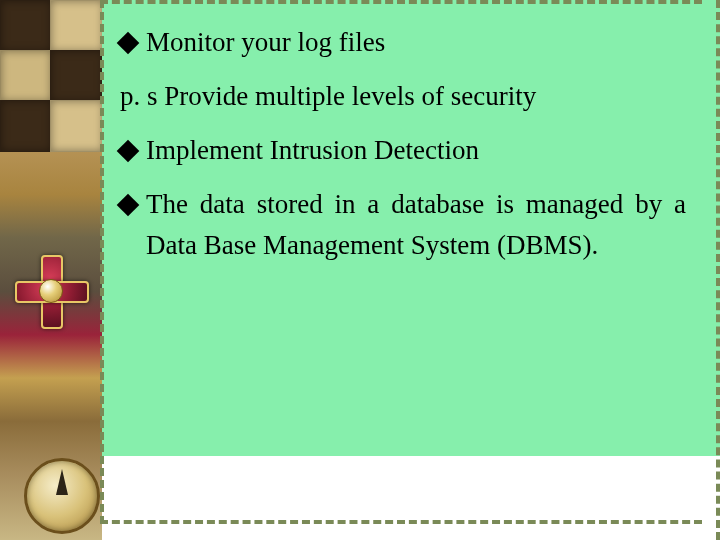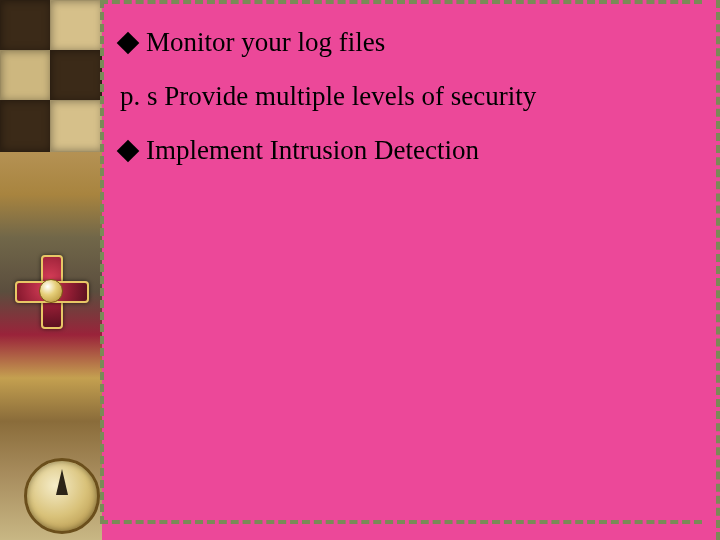--- a/index.html
+++ b/index.html
@@ -6,22 +6,22 @@
     margin: 0;
     padding: 0;
     width: 720px;
     height: 540px;
     overflow: hidden;
     font-family: "Times New Roman", Times, serif;
   }
   .slide {
     position: relative;
     width: 720px;
-    height: 540px;
-    background: #ec4899;
+    height: 456px;
+    background: #86efac;
   }
   
   .sidebar {
     position: absolute;
     left: 0;
     top: 0;
     width: 102px;
     height: 540px;
     background: linear-gradient(180deg,
       #3a2a18 0%,
@@ -190,19 +190,23 @@
         <span class="bullet-text">
           <span class="ps-prefix">p. s </span><span>Provide multiple levels of security</span>
         </span>
       </li>
 
       <li class="bullet-row">
         <span class="bullet-icon"></span>
         <span class="bullet-text">Implement Intrusion Detection</span>
       </li>
 
+      <li class="bullet-row">
+        <span class="bullet-icon"></span>
+        <span class="bullet-text justify">The data stored in a database is managed by a Data Base Management System (DBMS).</span>
+      </li>
 
     </ul>
   </div>
 
   <div class="right-dash"></div>
 
 </div>
 
 </body></html>

